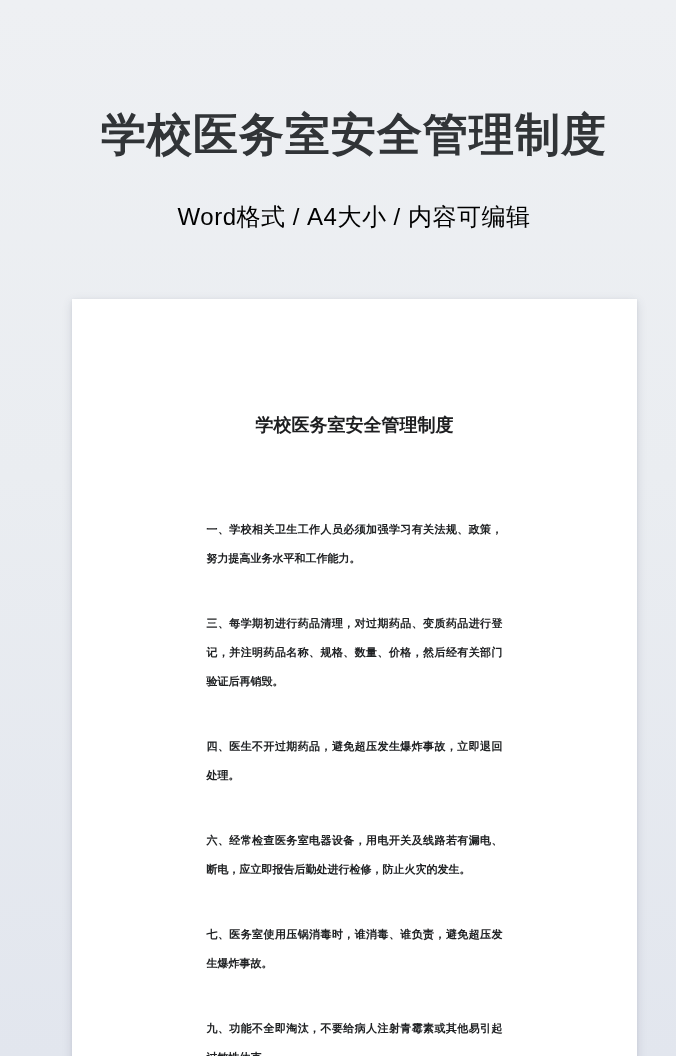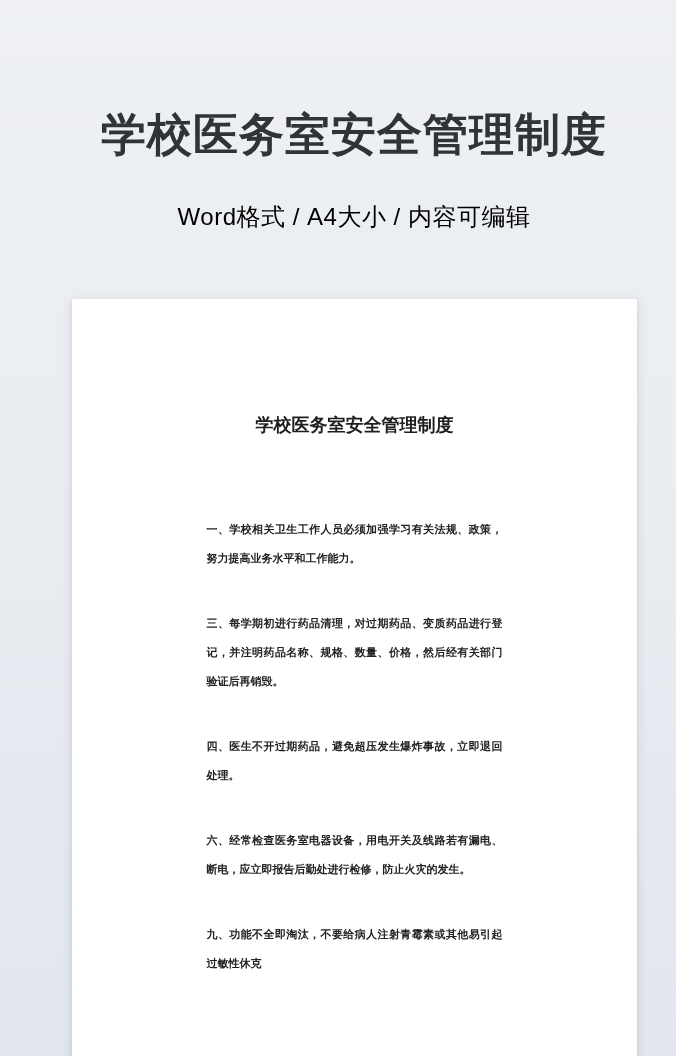--- a/index.html
+++ b/index.html
@@ -78,16 +78,17 @@
 </div>
 
 <div class="page">
   <div class="page-inner">
     <div class="doc-title">学校医务室安全管理制度</div>
     <div class="doc-paragraphs">
         <p>一、学校相关卫生工作人员必须加强学习有关法规、政策，努力提高业务水平和工作能力。</p>
         <p>三、每学期初进行药品清理，对过期药品、变质药品进行登记，并注明药品名称、规格、数量、价格，然后经有关部门验证后再销毁。</p>
         <p>四、医生不开过期药品，避免超压发生爆炸事故，立即退回处理。</p>
         <p>六、经常检查医务室电器设备，用电开关及线路若有漏电、断电，应立即报告后勤处进行检修，防止火灾的发生。</p>
+        <p>七、医务室使用压锅消毒时，谁消毒、谁负责，避免超压发生爆炸事故。</p>
         <p>九、功能不全即淘汰，不要给病人注射青霉素或其他易引起过敏性休克</p>
       </div>
   </div>
 </div>
 
 </body></html>

